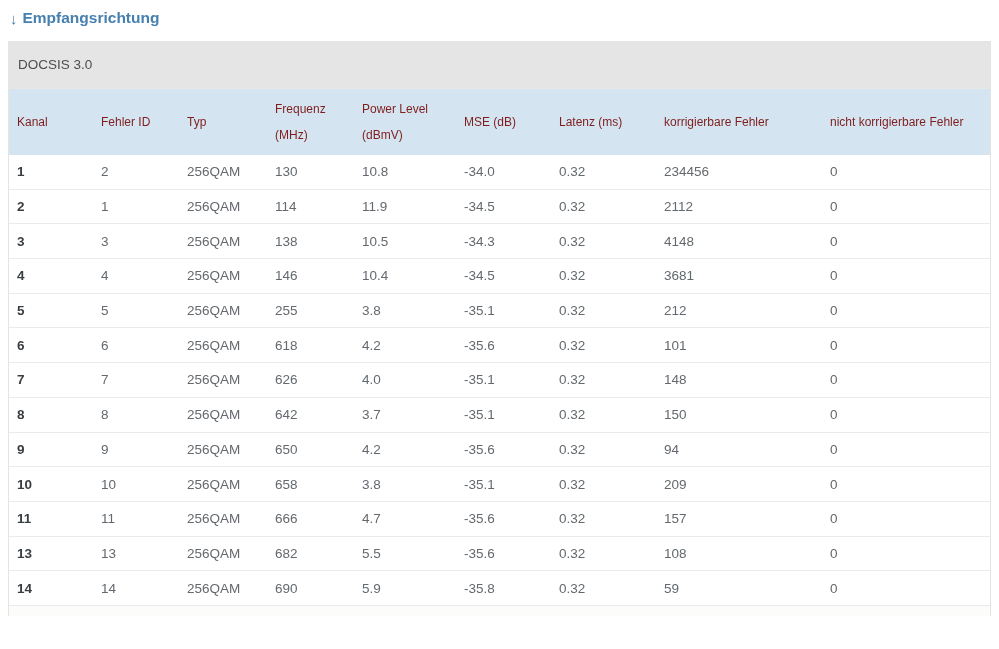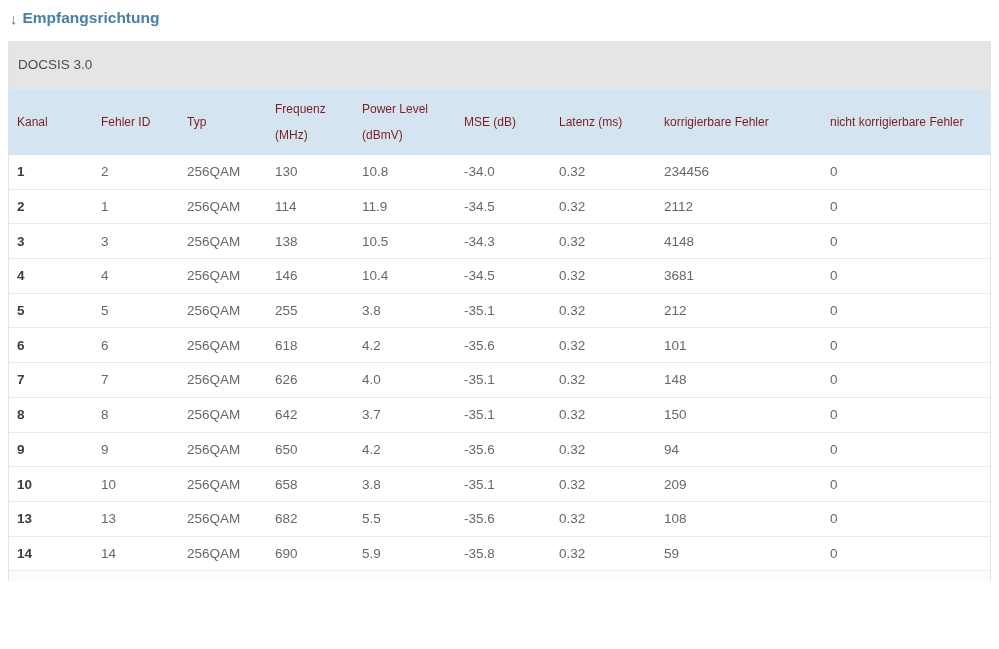--- a/index.html
+++ b/index.html
@@ -253,20 +253,31 @@
           <td>10</td>
           <td>256QAM</td>
           <td>658</td>
           <td>3.8</td>
           <td>-35.1</td>
           <td>0.32</td>
           <td>209</td>
           <td>0</td>
         </tr>
         <tr>
+          <th class="rownum" scope="row">11</th>
+          <td>11</td>
+          <td>256QAM</td>
+          <td>666</td>
+          <td>4.7</td>
+          <td>-35.6</td>
+          <td>0.32</td>
+          <td>157</td>
+          <td>0</td>
+        </tr>
+        <tr>
           <th class="rownum" scope="row">13</th>
           <td>13</td>
           <td>256QAM</td>
           <td>682</td>
           <td>5.5</td>
           <td>-35.6</td>
           <td>0.32</td>
           <td>108</td>
           <td>0</td>
         </tr>

